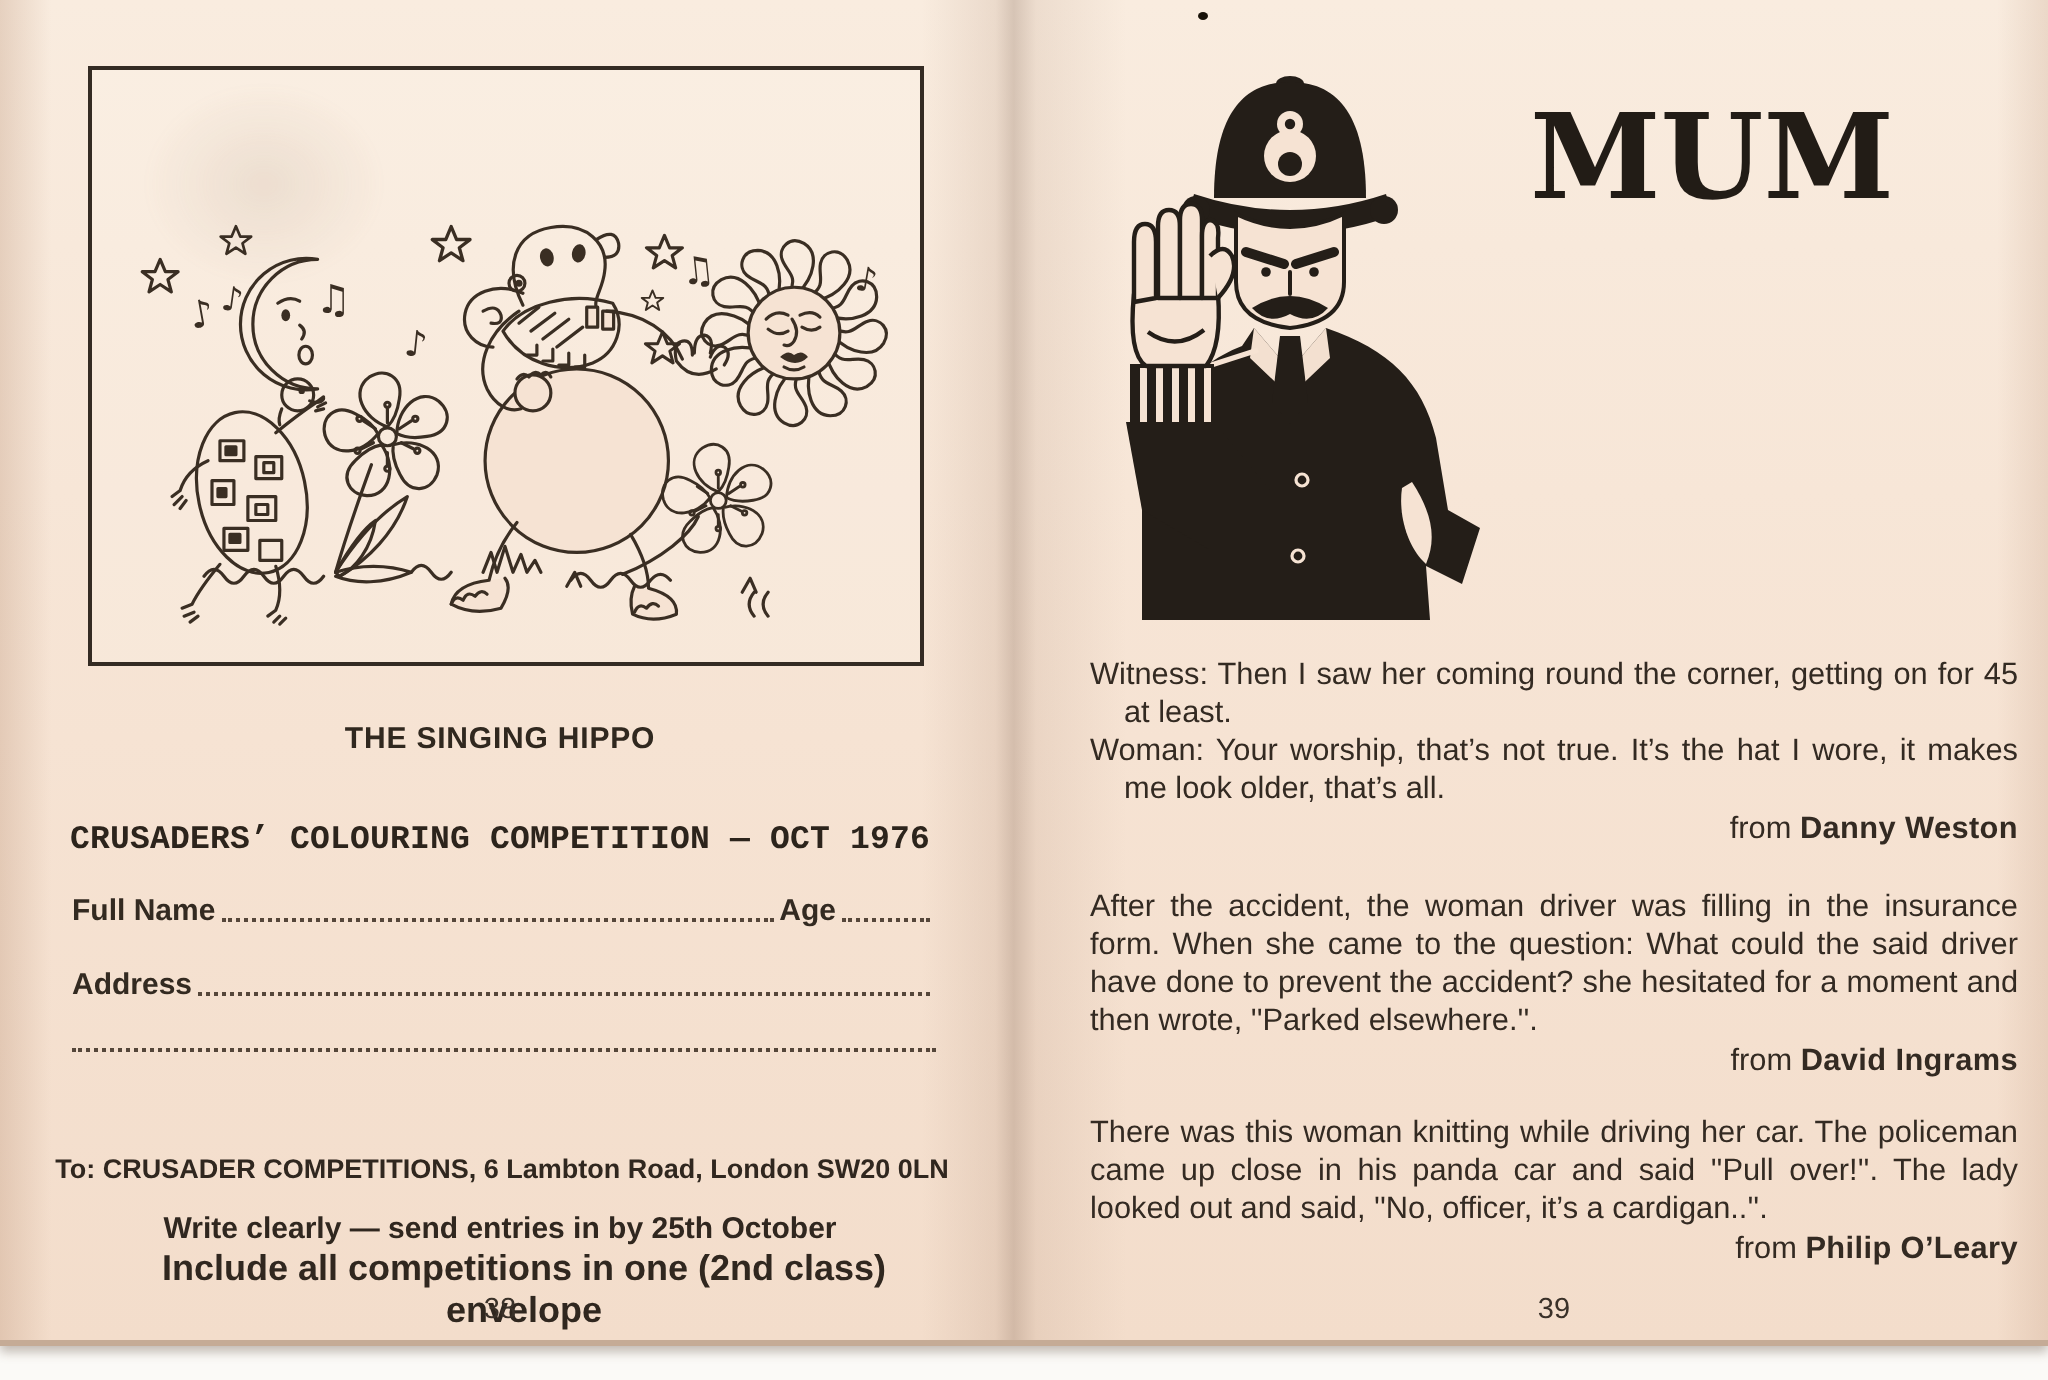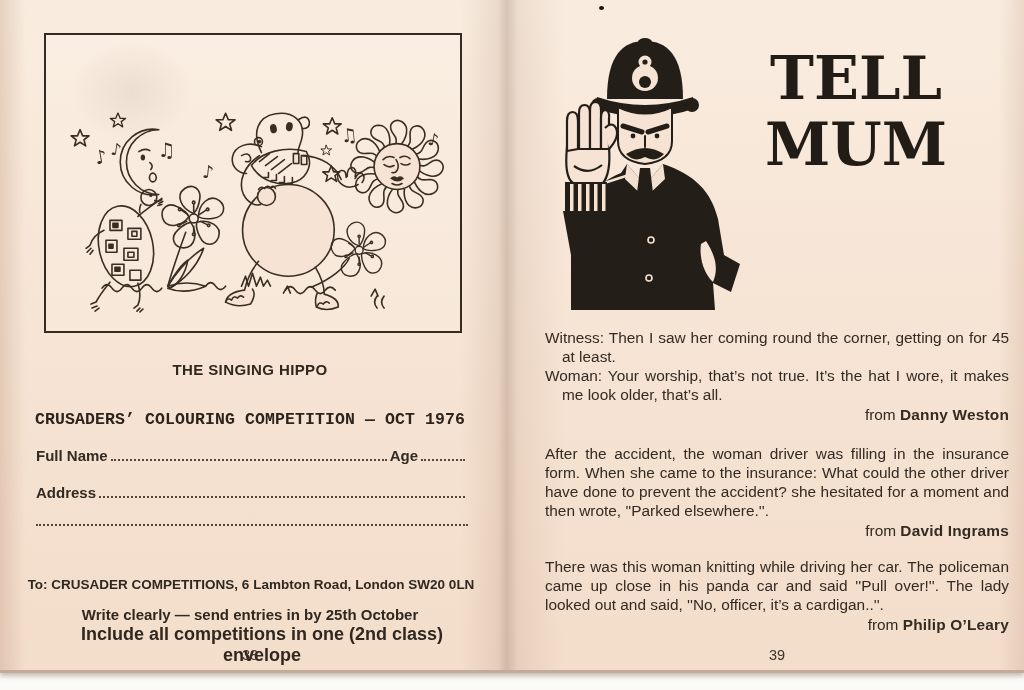--- a/index.html
+++ b/index.html
@@ -302,35 +302,34 @@
           <path d="M36,116 L36,80 Q36,72 41.5,72 Q47,72 47,80 L47,116 Z"></path>
           <path d="M47,116 L47,77 Q47,69 52.5,69 Q58,69 58,77 L58,116 Z"></path>
           <path d="M58,116 L58,85 Q58,77 62.5,77 Q67,78 66,86 L66,116 Z"></path>
           <path d="M66,116 Q77,104 73,95 Q69,88 62,95"></path>
           <path d="M31,133 Q45,143 59,132" fill="none"></path>
         </g>
       </g>
     </svg>
 
     <div class="abs mum-title">
-      <div>TELL</div>
       <div>MUM</div>
     </div>
 
     <div class="abs joke" id="joke1">
       <div class="jline">Witness: Then I saw her coming round the corner, getting on for 45 at least.</div>
       <div class="jline">Woman: Your worship, that’s not true. It’s the hat I wore, it makes me look older, that’s all.</div>
       <div class="credit">
         <span>from</span>
         <b>Danny Weston</b>
       </div>
     </div>
 
     <div class="abs joke" id="joke2">
-      <div>After the accident, the woman driver was filling in the insurance form. When she came to the insurance: What could the other driver have done to prevent the accident? she hesitated for a moment and then wrote, ''Parked elsewhere.''.</div>
+      <div>After the accident, the woman driver was filling in the insurance form. When she came to the question: What could the said driver have done to prevent the accident? she hesitated for a moment and then wrote, ''Parked elsewhere.''.</div>
       <div class="credit">
         <span>from</span>
         <b>David Ingrams</b>
       </div>
     </div>
 
     <div class="abs joke" id="joke3">
       <div>There was this woman knitting while driving her car. The policeman came up close in his panda car and said ''Pull over!''. The lady looked out and said, ''No, officer, it’s a cardigan..''.</div>
       <div class="credit">
         <span>from</span>

